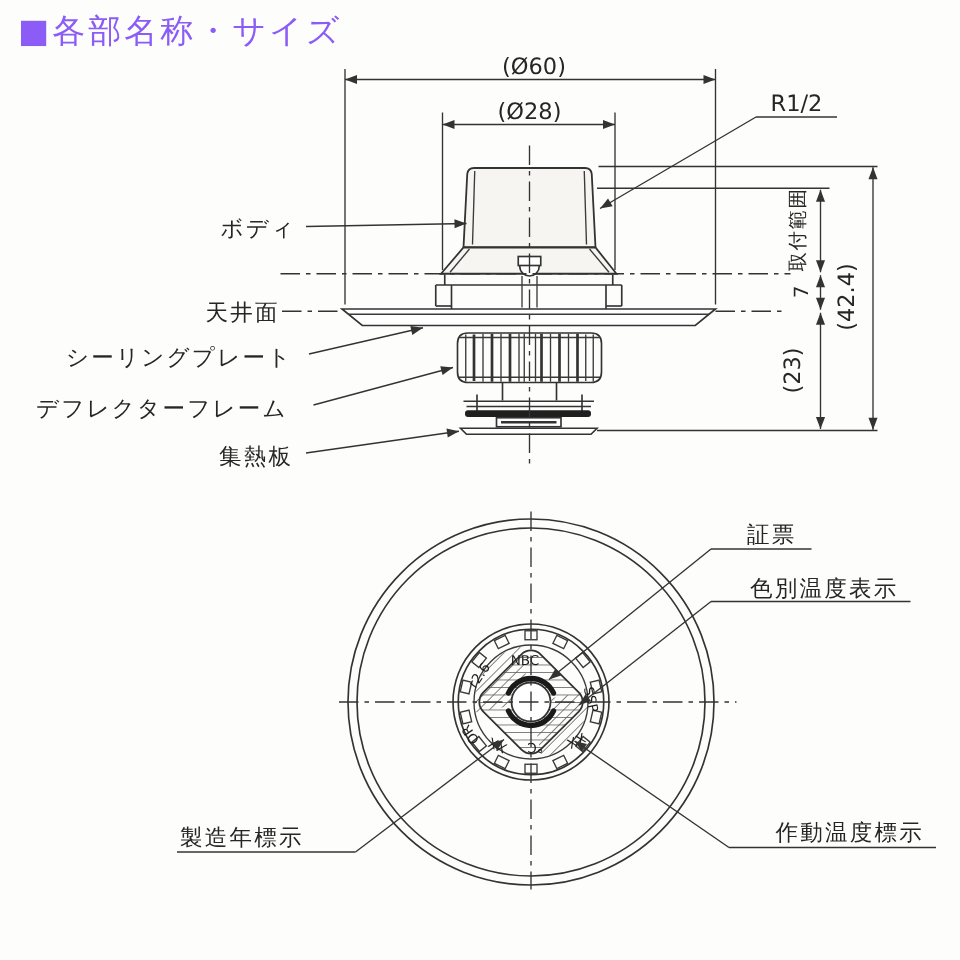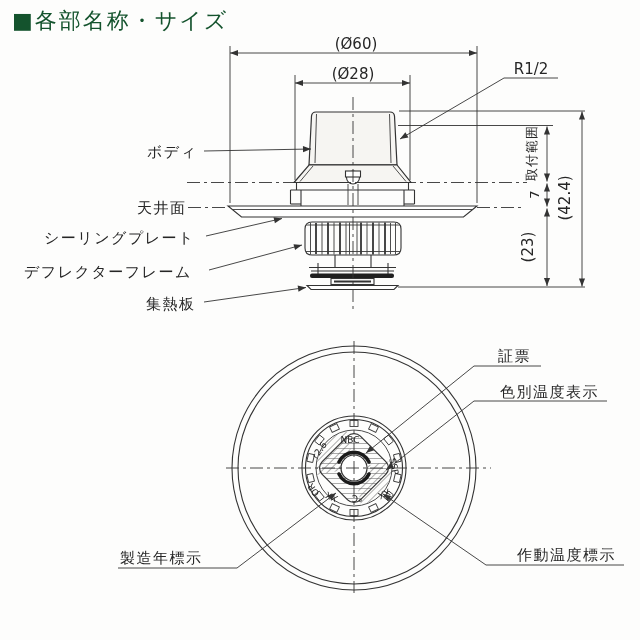--- a/index.html
+++ b/index.html
@@ -1,18 +1,18 @@
 <!DOCTYPE html>
 <html><head>
 <meta charset="utf-8">
 <style>
   html,body{margin:0;padding:0;background:#ffffff;}
   .canvas{position:relative;width:640px;height:640px;background:#fdfdfc;overflow:hidden;
           font-family:"DejaVu Sans","Liberation Sans",sans-serif;}
-  .title{position:absolute;left:12px;top:6px;font-size:22px;color:#14532d;letter-spacing:2px;white-space:nowrap;text-align:center;}
+  .title{position:absolute;left:12px;top:6px;font-size:22px;color:#8b5cf6;letter-spacing:2px;white-space:nowrap;text-align:center;}
   svg{position:absolute;left:0;top:0;}
   svg text{font-family:"DejaVu Sans","Liberation Sans",sans-serif;fill:#262626;}
   .s{stroke:#333;stroke-width:1.1;fill:none;}
   .s2{stroke:#333;stroke-width:1.8;fill:none;}
   .thin{stroke:#3a3a3a;stroke-width:0.9;fill:none;}
   .fillw{fill:#fff;stroke:#333;stroke-width:1.1;}
   .fillg{fill:#f6f5f2;stroke:#333;stroke-width:1.2;}
   .chain{stroke:#333;stroke-width:0.9;fill:none;stroke-dasharray:13 4 3 4;}
   .dim{stroke:#333;stroke-width:0.9;fill:none;}
   .lbl{font-size:15px;letter-spacing:1.5px;}

